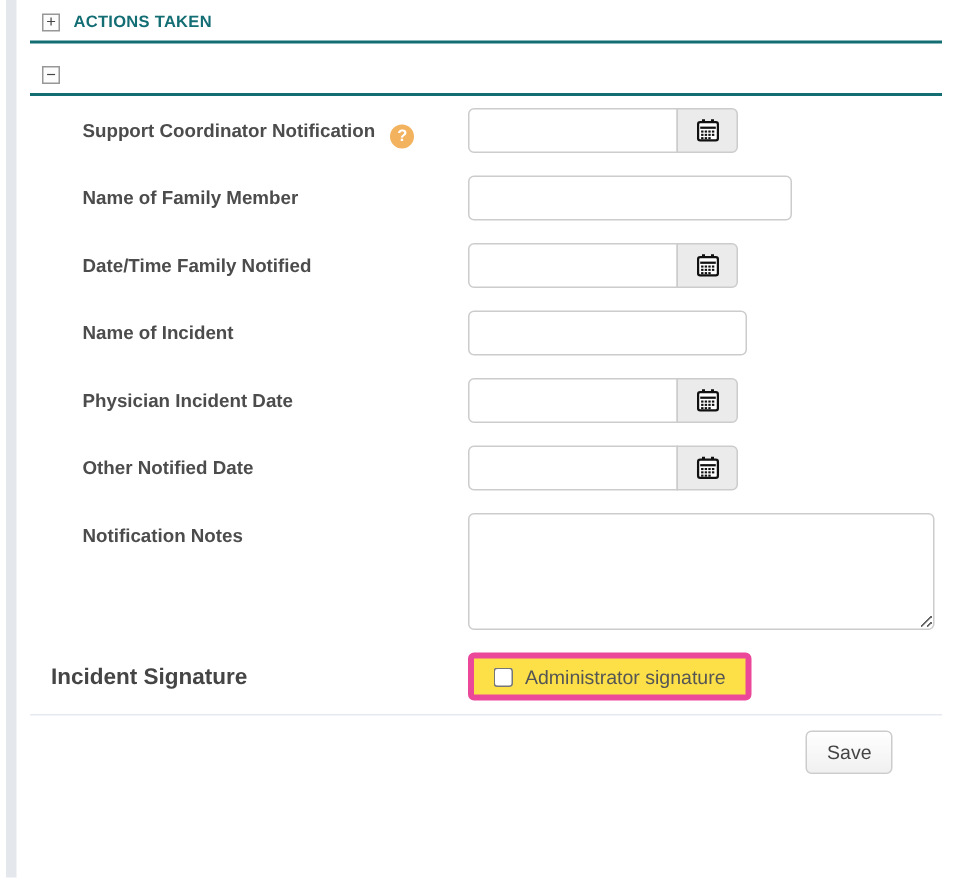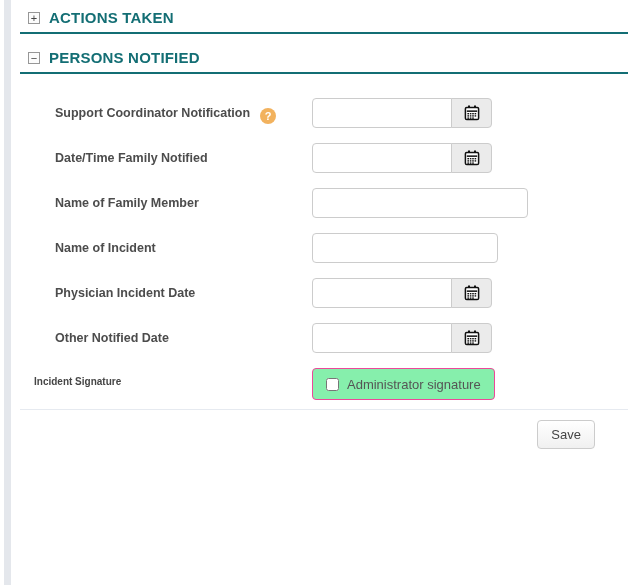--- a/index.html
+++ b/index.html
@@ -13,23 +13,23 @@
   .section-header{
     display:flex;align-items:center;gap:9px;
     padding:9px 0 6px 8px;border-bottom:2px solid #136e74;
   }
   .section-persons .section-header{margin-top:6px;}
   .toggle-box{
     width:12px;height:12px;box-sizing:border-box;flex:0 0 12px;
     border:1px solid #979797;background:#fcfcfc;color:#444;
     font-size:11px;line-height:10px;text-align:center;cursor:pointer;
   }
-  .section-title{color:#136e74;font-weight:bold;font-size:15px;letter-spacing:.2px;}
-
-  .form-area{padding-top:8px;margin-top:16px;}
+  .section-title{color:#136e74;font-weight:bold;font-size:11px;letter-spacing:.2px;}
+
+  .form-area{padding-top:8px;}
   .form-row{display:flex;margin-bottom:15px;}
   .form-label{
     width:292px;box-sizing:border-box;padding:8px 12px 0 35px;
     font-size:12.5px;font-weight:bold;color:#4c4c4c;line-height:1.25;
   }
   .help-icon{
     display:inline-block;width:16px;height:16px;border-radius:50%;
     background:#f2b25e;color:#fff;font-size:11px;font-weight:bold;
     text-align:center;line-height:16px;margin-left:10px;vertical-align:-3px;cursor:pointer;
   }
@@ -51,25 +51,25 @@
   .w-wide{width:216px;}
   .w-mid{width:186px;}
   .notes-textarea{
     width:311px;height:78px;box-sizing:border-box;border:1px solid #ccc;
     border-radius:4px;padding:6px 8px;font-size:13px;color:#333;
     resize:both;font-family:inherit;outline:none;
   }
   .signature-row{display:flex;margin-top:8px;}
   .signature-label{
     width:292px;box-sizing:border-box;padding:8px 12px 0 14px;
-    font-size:10px;font-weight:bold;color:#454545;
+    font-size:15px;font-weight:bold;color:#454545;
   }
   .sig-btn{
     display:inline-flex;align-items:center;gap:8px;height:32px;padding:0 13px;
-    background:#86efac;border:1px solid #ec4899;border-radius:4px;
+    background:#fde047;border:4px solid #ec4899;border-radius:4px;
     font-size:13px;color:#555;cursor:pointer;font-family:inherit;
   }
   .sig-btn input{width:13px;height:13px;margin:0;}
   .footer{
     margin-top:9px;border-top:1px solid #e6eaf0;
     padding:10px 33px 0 0;display:flex;justify-content:flex-end;gap:10px;
   }
   .btn{
     height:29px;padding:0 13px;background:linear-gradient(#ffffff,#f0f0f0);
     border:1px solid #ccc;border-radius:4px;font-size:13px;color:#444;
@@ -86,21 +86,20 @@
   <div class="section section-actions">
     <div class="section-header">
       <span class="toggle-box">+</span>
       <span class="section-title">ACTIONS TAKEN</span>
     </div>
   </div>
 
   <div class="section section-persons">
     <div class="section-header">
       <span class="toggle-box">−</span>
-      <span class="section-title">PERSONS NOTIFIED</span>
     </div>
 
     <div class="form-area">
 
       <div class="form-row">
         <div class="form-label">
           <span>Support Coordinator Notification</span><span class="help-icon">?</span>
         </div>
         <div class="input-group">
           <input class="date-input" type="text" value="" style="">
@@ -122,53 +121,53 @@
                   <rect x="3.4" y="12.4" width="1.6" height="1.4"></rect>
                   <rect x="5.8" y="12.4" width="1.6" height="1.4"></rect>
                   <rect x="8.2" y="12.4" width="1.6" height="1.4"></rect>
                 </g>
               </svg>
           </button>
         </div>
       </div>
 
       <div class="form-row">
-        <div class="form-label">Date/Time Family Notified</div>
-        <div class="input-group">
-          <input class="date-input" type="text" value="" style="">
-          <button class="cal-btn">
-            <svg width="16" height="16" viewBox="0 0 16 16">
-                <rect x="4" y="0.5" width="2" height="3.2" fill="#111"></rect>
-                <rect x="10" y="0.5" width="2" height="3.2" fill="#111"></rect>
-                <rect x="1.4" y="2.4" width="13.2" height="12.2" rx="1.4" fill="#fff" stroke="#111" stroke-width="1.5"></rect>
-                <rect x="2.8" y="5.4" width="10.4" height="1.5" fill="#111"></rect>
-                <g fill="#111">
-                  <rect x="3.4" y="8" width="1.6" height="1.4"></rect>
-                  <rect x="5.8" y="8" width="1.6" height="1.4"></rect>
-                  <rect x="8.2" y="8" width="1.6" height="1.4"></rect>
-                  <rect x="10.6" y="8" width="1.6" height="1.4"></rect>
-                  <rect x="3.4" y="10.2" width="1.6" height="1.4"></rect>
-                  <rect x="5.8" y="10.2" width="1.6" height="1.4"></rect>
-                  <rect x="8.2" y="10.2" width="1.6" height="1.4"></rect>
-                  <rect x="10.6" y="10.2" width="1.6" height="1.4"></rect>
-                  <rect x="3.4" y="12.4" width="1.6" height="1.4"></rect>
-                  <rect x="5.8" y="12.4" width="1.6" height="1.4"></rect>
-                  <rect x="8.2" y="12.4" width="1.6" height="1.4"></rect>
-                </g>
-              </svg>
-          </button>
-        </div>
-      </div>
-
-      <div class="form-row">
         <div class="form-label">Name of Family Member</div>
         <input class="text-input w-wide" type="text" value="" style="">
       </div>
 
       <div class="form-row">
+        <div class="form-label">Date/Time Family Notified</div>
+        <div class="input-group">
+          <input class="date-input" type="text" value="" style="">
+          <button class="cal-btn">
+            <svg width="16" height="16" viewBox="0 0 16 16">
+                <rect x="4" y="0.5" width="2" height="3.2" fill="#111"></rect>
+                <rect x="10" y="0.5" width="2" height="3.2" fill="#111"></rect>
+                <rect x="1.4" y="2.4" width="13.2" height="12.2" rx="1.4" fill="#fff" stroke="#111" stroke-width="1.5"></rect>
+                <rect x="2.8" y="5.4" width="10.4" height="1.5" fill="#111"></rect>
+                <g fill="#111">
+                  <rect x="3.4" y="8" width="1.6" height="1.4"></rect>
+                  <rect x="5.8" y="8" width="1.6" height="1.4"></rect>
+                  <rect x="8.2" y="8" width="1.6" height="1.4"></rect>
+                  <rect x="10.6" y="8" width="1.6" height="1.4"></rect>
+                  <rect x="3.4" y="10.2" width="1.6" height="1.4"></rect>
+                  <rect x="5.8" y="10.2" width="1.6" height="1.4"></rect>
+                  <rect x="8.2" y="10.2" width="1.6" height="1.4"></rect>
+                  <rect x="10.6" y="10.2" width="1.6" height="1.4"></rect>
+                  <rect x="3.4" y="12.4" width="1.6" height="1.4"></rect>
+                  <rect x="5.8" y="12.4" width="1.6" height="1.4"></rect>
+                  <rect x="8.2" y="12.4" width="1.6" height="1.4"></rect>
+                </g>
+              </svg>
+          </button>
+        </div>
+      </div>
+
+      <div class="form-row">
         <div class="form-label">Name of Incident</div>
         <input class="text-input w-mid" type="text" value="" style="">
       </div>
 
       <div class="form-row">
         <div class="form-label">Physician Incident Date</div>
         <div class="input-group">
           <input class="date-input" type="text" value="" style="">
           <button class="cal-btn">
             <svg width="16" height="16" viewBox="0 0 16 16">
@@ -216,20 +215,24 @@
                   <rect x="10.6" y="10.2" width="1.6" height="1.4"></rect>
                   <rect x="3.4" y="12.4" width="1.6" height="1.4"></rect>
                   <rect x="5.8" y="12.4" width="1.6" height="1.4"></rect>
                   <rect x="8.2" y="12.4" width="1.6" height="1.4"></rect>
                 </g>
               </svg>
           </button>
         </div>
       </div>
 
+      <div class="form-row">
+        <div class="form-label">Notification Notes</div>
+        <textarea class="notes-textarea" style=""></textarea>
+      </div>
 
       <div class="signature-row">
         <div class="signature-label">Incident Signature</div>
         <button class="sig-btn">
           <input type="checkbox" style="">
           <span>Administrator signature</span>
         </button>
       </div>
 
       <div class="footer">

